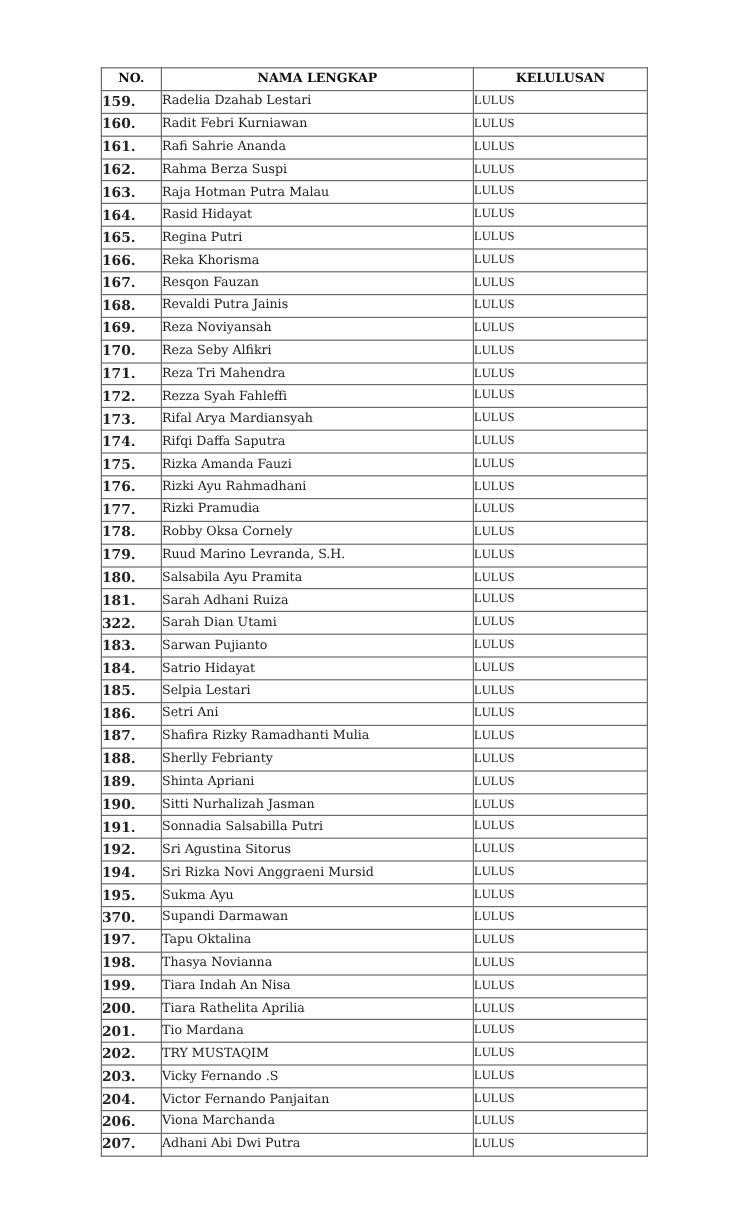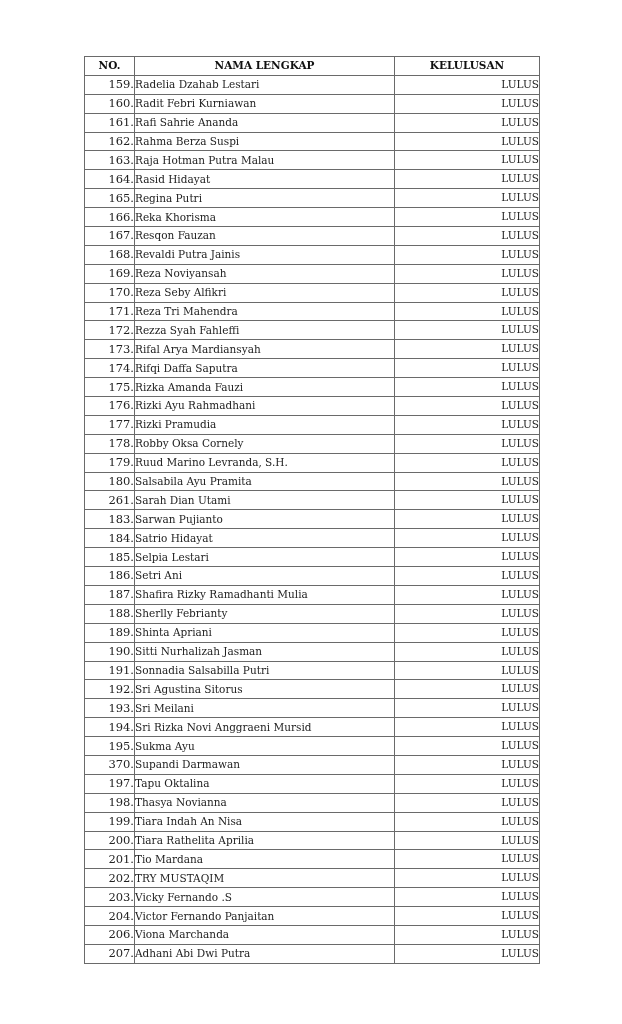--- a/index.html
+++ b/index.html
@@ -7,23 +7,23 @@
          font-family: "DejaVu Serif", "Liberation Serif", serif; color: #222; }
   table.list { position: absolute; left: 84px; top: 56px; width: 455px;
                border-collapse: collapse; table-layout: fixed; border-radius: 31px; }
   table.list col.c-no { width: 50px; }
   table.list col.c-name { width: 260px; }
   table.list col.c-stat { width: 145px; }
   table.list th, table.list td { border: 1px solid #6a6a6a; padding: 0; height: 17.9px;
                line-height: 17px; white-space: nowrap; overflow: hidden; }
   table.list th { font-family: "DejaVu Serif", serif; font-weight: bold; font-size: 10.5px;
                   text-align: center; color: #111; }
-  td.no { font-weight: normal; font-size: 11.5px; text-align: right; padding-right: 5px; color: #222; }
+  td.no { font-weight: bold; font-size: 11.5px; text-align: left; padding-right: 5px; color: #222; }
   td.name { font-size: 10.5px; padding-left: 6px; color: #222; margin-left: 48px; }
-  td.status { font-size: 10.5px; text-align: right; color: #222; line-height: 14px; vertical-align: top; }
+  td.status { font-size: 10.5px; text-align: left; color: #222; line-height: 14px; vertical-align: top; font-family: Liberation Serif, serif; }
 </style>
 </head>
 <body>
 
 <table class="list">
   <colgroup>
     <col class="c-no">
       <col class="c-name">
       <col class="c-stat">
   </colgroup>
@@ -139,21 +139,26 @@
         <td class="no">179.</td>
         <td class="name">Ruud Marino Levranda, S.H.</td>
         <td class="status">LULUS</td>
       </tr>
       <tr>
         <td class="no">180.</td>
         <td class="name">Salsabila Ayu Pramita</td>
         <td class="status">LULUS</td>
       </tr>
       <tr>
-        <td class="no">261.</td>
+        <td class="no">181.</td>
+        <td class="name">Sarah Adhani Ruiza</td>
+        <td class="status">LULUS</td>
+      </tr>
+      <tr>
+        <td class="no">322.</td>
         <td class="name">Sarah Dian Utami</td>
         <td class="status">LULUS</td>
       </tr>
       <tr>
         <td class="no">183.</td>
         <td class="name">Sarwan Pujianto</td>
         <td class="status">LULUS</td>
       </tr>
       <tr>
         <td class="no">184.</td>
@@ -191,25 +196,20 @@
         <td class="status">LULUS</td>
       </tr>
       <tr>
         <td class="no">191.</td>
         <td class="name">Sonnadia Salsabilla Putri</td>
         <td class="status">LULUS</td>
       </tr>
       <tr>
         <td class="no">192.</td>
         <td class="name">Sri Agustina Sitorus</td>
-        <td class="status">LULUS</td>
-      </tr>
-      <tr>
-        <td class="no">193.</td>
-        <td class="name">Sri Meilani</td>
         <td class="status">LULUS</td>
       </tr>
       <tr>
         <td class="no">194.</td>
         <td class="name">Sri Rizka Novi Anggraeni Mursid</td>
         <td class="status">LULUS</td>
       </tr>
       <tr>
         <td class="no">195.</td>
         <td class="name">Sukma Ayu</td>

